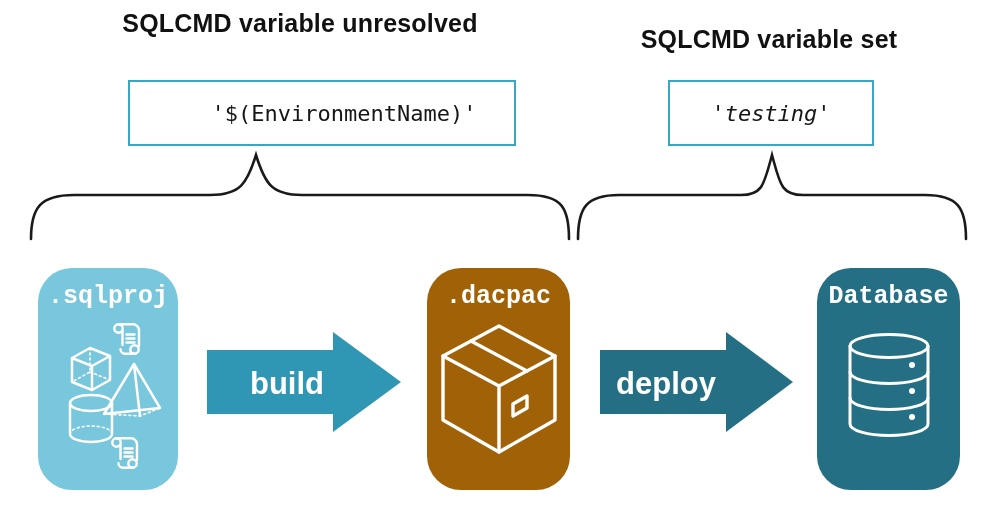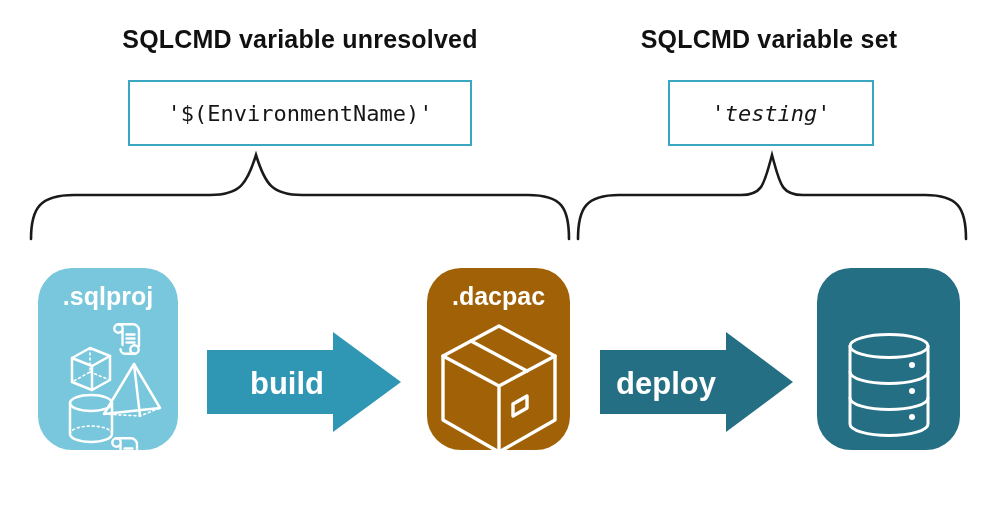--- a/index.html
+++ b/index.html
@@ -12,42 +12,42 @@
     color:#111111; letter-spacing:0.2px; white-space:nowrap;
   }
   .codebox {
     position:absolute; border:2px solid #3aa7c2; background:#ffffff;
     display:flex; align-items:center; justify-content:center;
     font-family:"DejaVu Sans Mono","Liberation Mono",monospace;
     font-size:22px; color:#161616; white-space:pre;
   }
   .brace { position:absolute; top:148px; }
   .node {
-    position:absolute; top:268px; height:182px; border-radius:34px;
+    position:absolute; top:268px; height:222px; border-radius:34px;font-family:Liberation Mono, monospace;
   }
   .node-label {
     text-align:center; margin-top:14px; font-size:25px; font-weight:700; color:#ffffff;
   }
   .node-icon { position:absolute; }
   .arrow { position:absolute; top:332px; }
   .arrow-label {
     font-size:31px; font-weight:700; fill:#ffffff;
     font-family:"Liberation Sans", sans-serif;
   }
   .oicon { stroke:#ffffff; fill:none; stroke-linecap:round; stroke-linejoin:round; }
 </style>
 </head>
 <body>
 
 <div class="canvas">
 
-  <div class="heading" style="left: 50px; top: 25px; width: 500px; color: rgb(17, 17, 17);">SQLCMD variable unresolved</div>
+  <div class="heading" style="left: 50px; top: 9px; width: 500px; color: rgb(17, 17, 17);">SQLCMD variable unresolved</div>
   <div class="heading" style="left: 519px; top: 25px; width: 500px; color: rgb(17, 17, 17);">SQLCMD variable set</div>
 
-  <div class="codebox" style="left: 128px; top: 80px; width: 340px; height: 62px; border-color: rgb(58, 167, 194);">'$(EnvironmentName)'</div>
+  <div class="codebox" style="left: 128px; top: 80px; width: 340px; height: 62px; border-color: rgb(58, 167, 194); padding-left: 44px;">'$(EnvironmentName)'</div>
   <div class="codebox" style="left: 668px; top: 80px; width: 202px; height: 62px; border-color: rgb(58, 167, 194); font-style: italic;">'testing'</div>
 
   <svg class="brace" style="left:28px;" width="544" height="94" viewBox="0 0 544 94">
     <path d="M3,91 C3,60 12,47 46,47 L182,47 C212,47 219,36 228,7 C237,36 244,47 274,47 L500,47 C534,47 541,60 541,91" fill="none" stroke-width="2.6" stroke-linecap="round" stroke="#1a1a1a"></path>
   </svg>
   <svg class="brace" style="left:575px;" width="394" height="94" viewBox="0 0 394 94">
     <path d="M3,91 C3,60 11,47 44,47 L166,47 C188,47 189,36 197,7 C205,36 206,47 228,47 L350,47 C383,47 391,60 391,91" fill="none" stroke-width="2.6" stroke-linecap="round" stroke="#1a1a1a"></path>
   </svg>
 
   <div class="node" style="left: 38px; width: 140px; background-color: rgb(121, 199, 220);">
@@ -108,20 +108,21 @@
       </g>
     </svg>
   </div>
 
   <svg class="arrow" style="left:600px;" width="193" height="100" viewBox="0 0 193 100">
     <polygon points="0,18 126,18 126,0 193,50 126,100 126,82 0,82" fill="#246f84"></polygon>
     <text class="arrow-label" x="66" y="51" text-anchor="middle" dominant-baseline="central">deploy</text>
   </svg>
 
   <div class="node" style="left: 817px; width: 143px; background-color: rgb(36, 111, 132);">
+    <div class="node-label">Database</div>
     <svg class="node-icon" style="left:29px; top:62px;" width="86" height="112" viewBox="0 0 86 112">
       <g class="oicon" stroke-width="3">
         <ellipse cx="43" cy="16" rx="39" ry="11.5"></ellipse>
         <path d="M4,16 V94 a39,11.5 0 0 0 78,0 V16"></path>
         <path d="M4,42 a39,11.5 0 0 0 78,0"></path>
         <path d="M4,68 a39,11.5 0 0 0 78,0"></path>
         <circle cx="66" cy="35" r="3" fill="#ffffff" stroke="none"></circle>
         <circle cx="66" cy="61" r="3" fill="#ffffff" stroke="none"></circle>
         <circle cx="66" cy="87" r="3" fill="#ffffff" stroke="none"></circle>
       </g>

